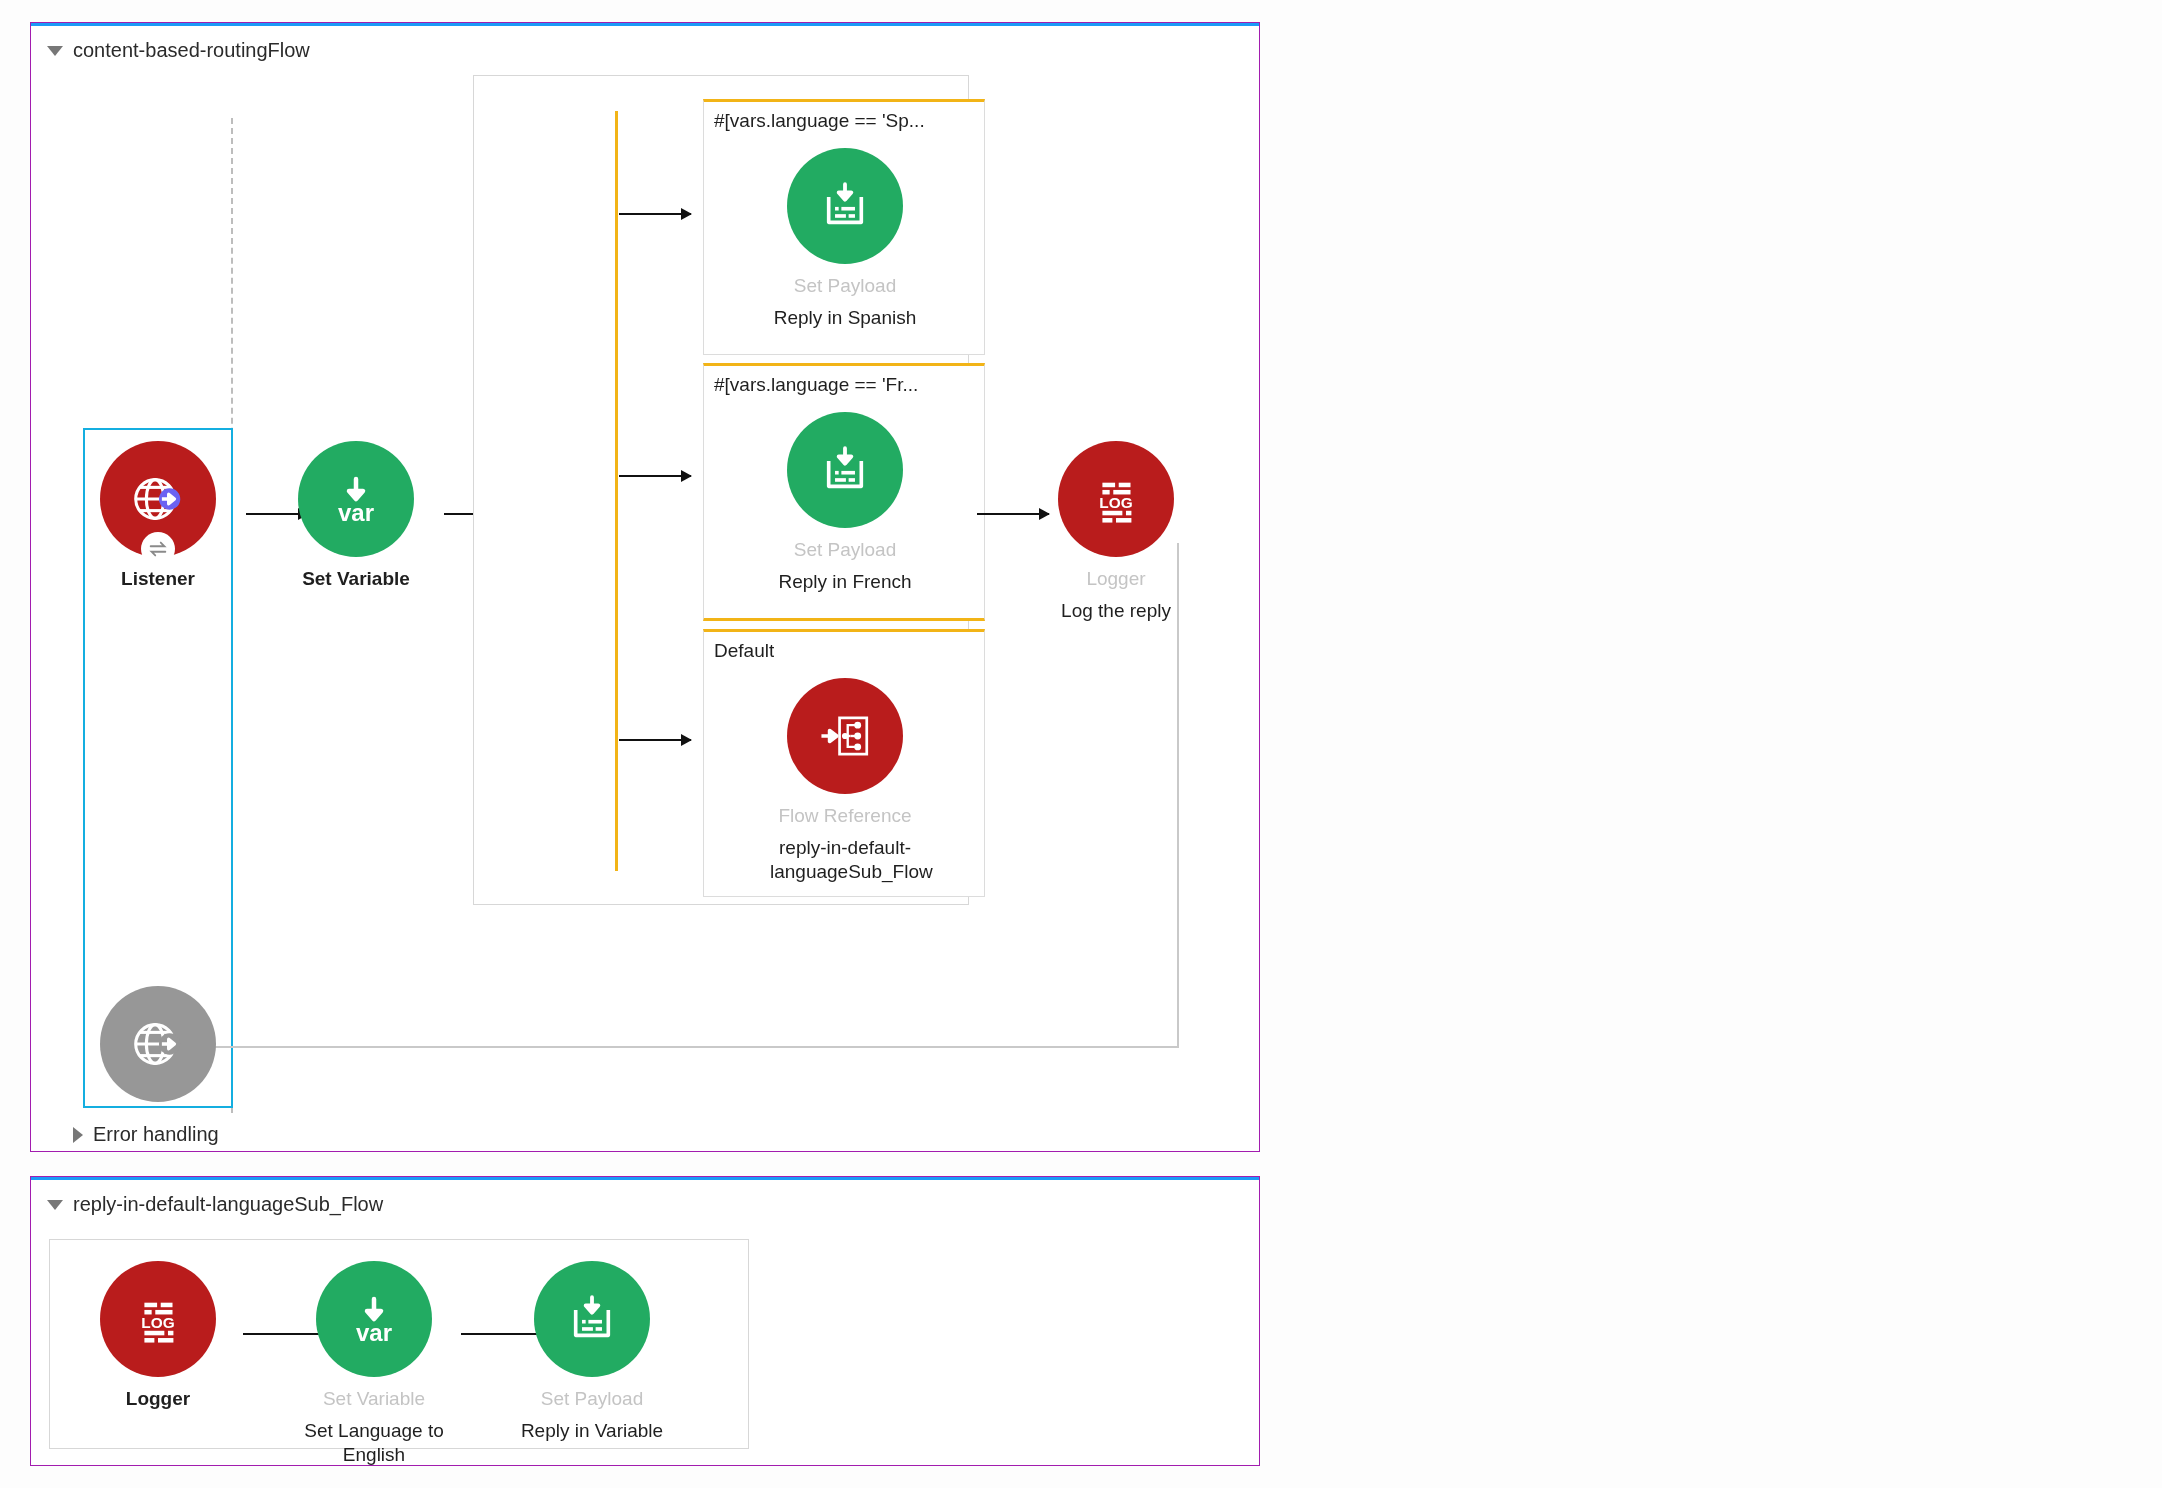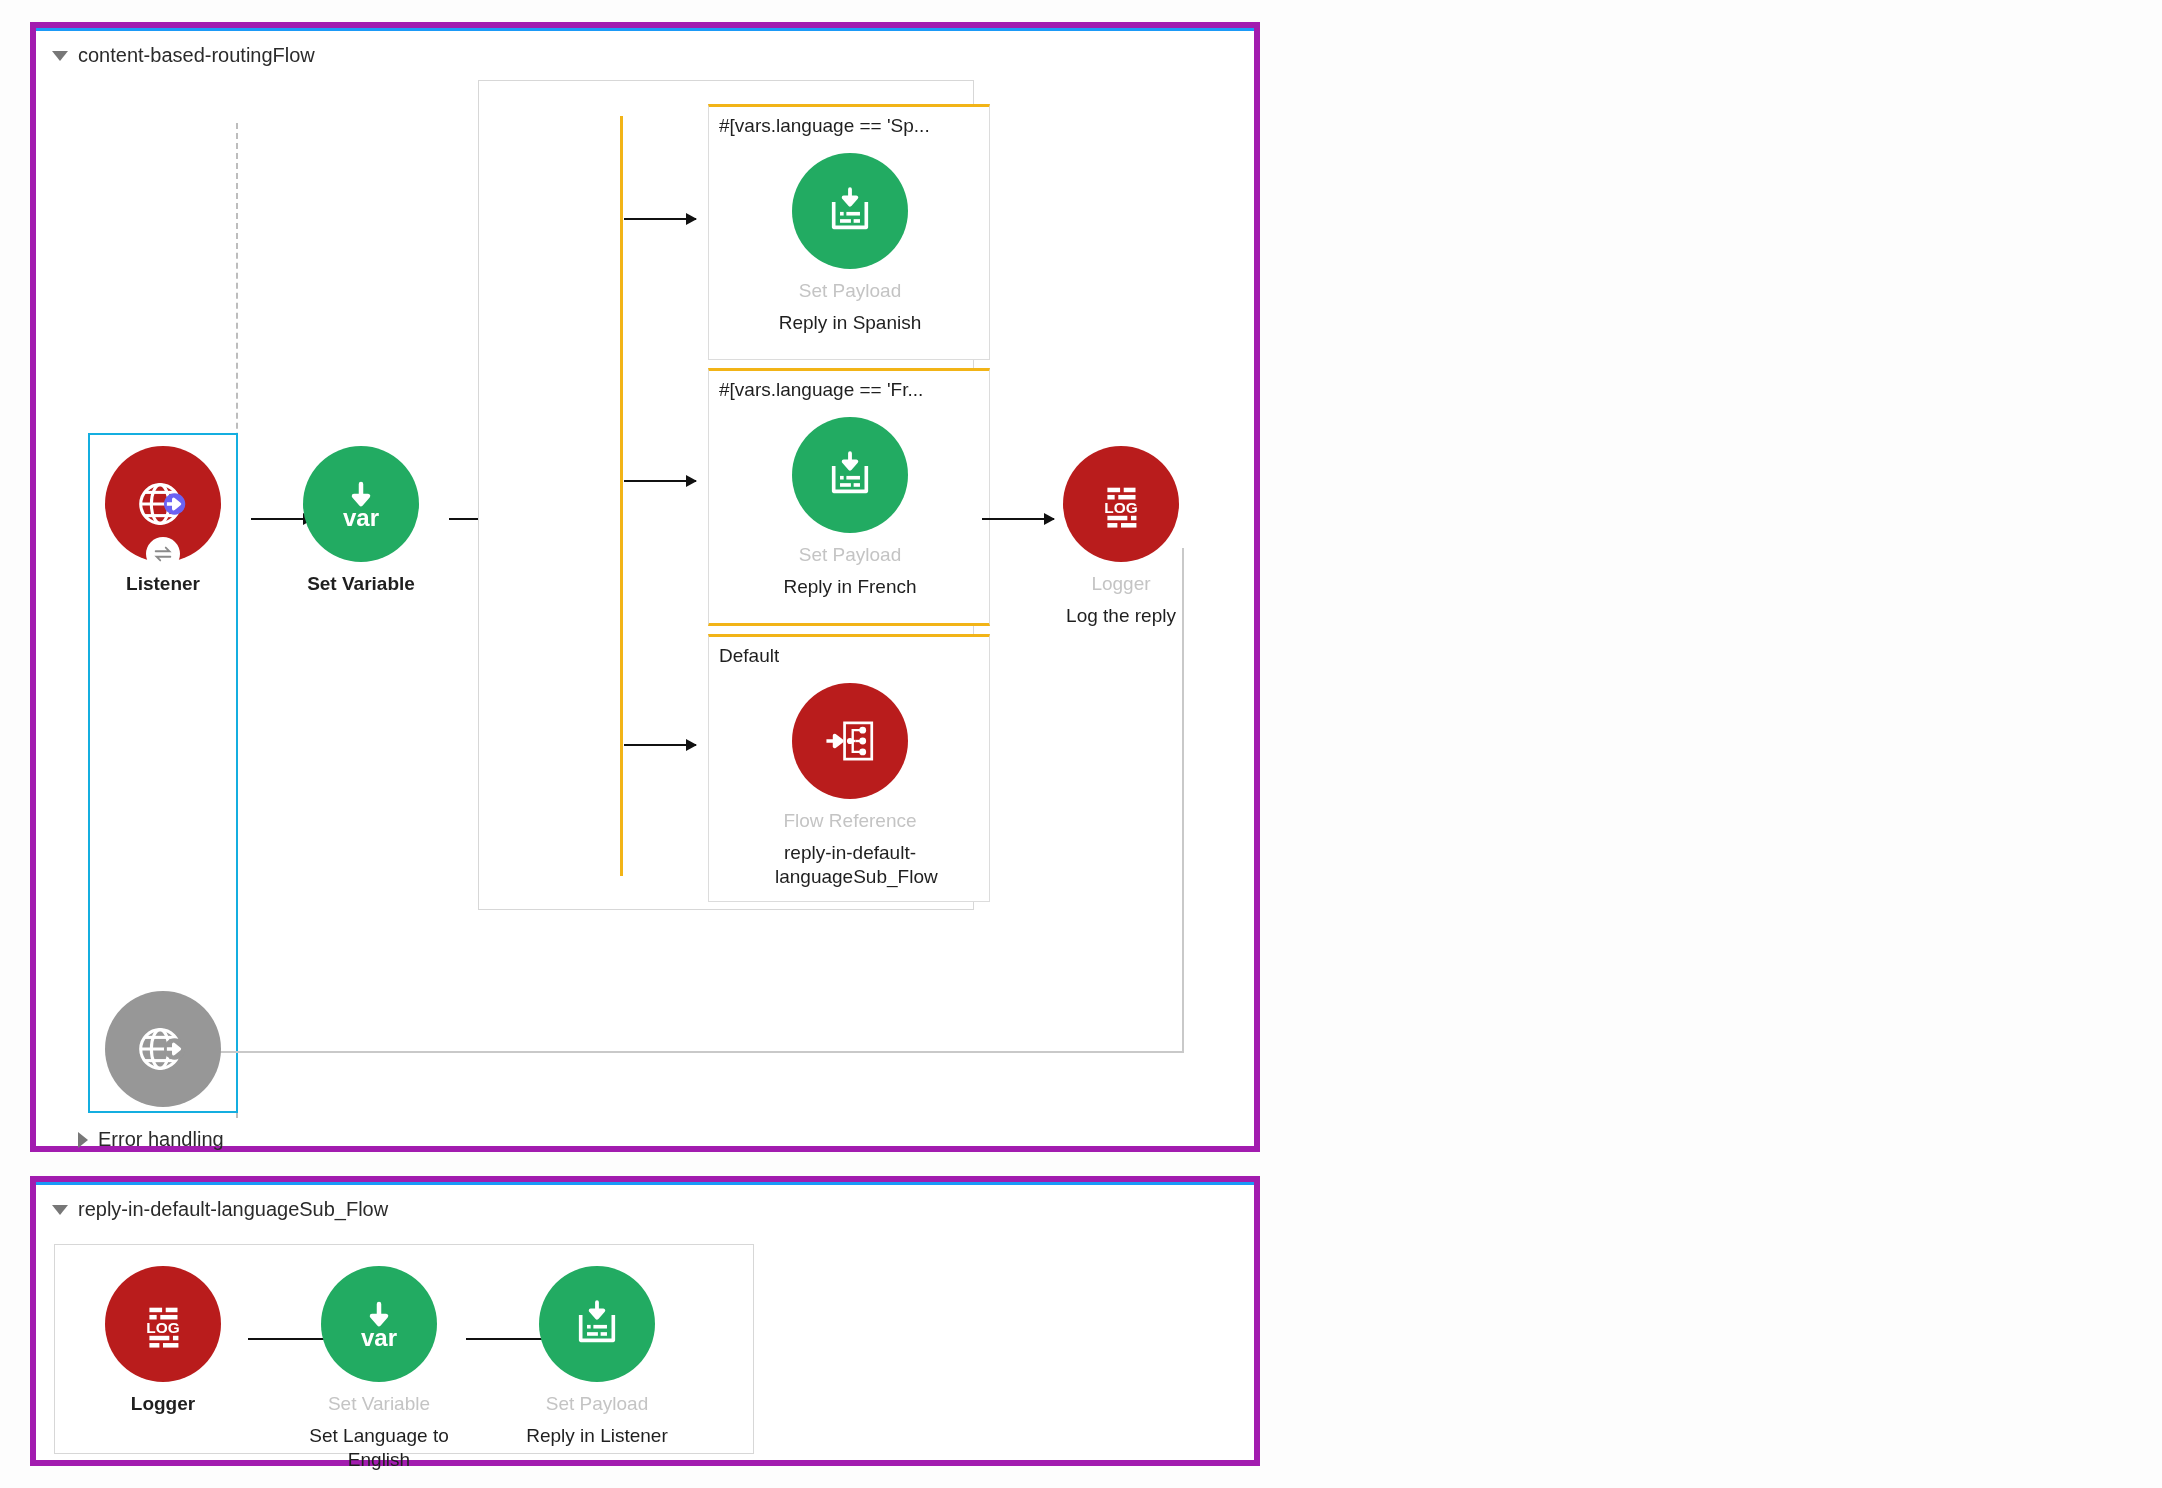--- a/index.html
+++ b/index.html
@@ -13,21 +13,21 @@
     width: 2162px;
     height: 1488px;
     background: #fdfdfd;
     overflow: hidden;
   }
 
   
   .flow-panel {
     position: absolute;
     background: #ffffff;
-    border: 6px solid #a21caf;
+    border: 1px solid #a21caf;
     box-sizing: border-box;
   }
   .flow-top-accent {
     position: absolute;
     left: 0; top: 0;
     height: 3px;
     width: 100%;
     background: #1b9af7;
   }
   .flow-header {
@@ -448,17 +448,17 @@
             <path d="M14 22 v28 h36 V22" stroke="#ffffff" stroke-width="4" fill="none" stroke-linejoin="round"></path>
             <path d="M32 8 v14 M25 17 l7 8 7 -8 z" stroke="#ffffff" stroke-width="4.2" fill="#ffffff" stroke-linejoin="round" stroke-linecap="round"></path>
             <rect x="21" y="33" width="4" height="4" fill="#ffffff"></rect>
             <rect x="28" y="33" width="15" height="4" fill="#ffffff"></rect>
             <rect x="21" y="41" width="12" height="4" fill="#ffffff"></rect>
             <rect x="36" y="41" width="7" height="4" fill="#ffffff"></rect>
           </svg>
         </span>
       </div>
       <div class="node-type">Set Payload</div>
-      <div class="node-label">Reply in Listener</div>
+      <div class="node-label">Reply in Variable</div>
     </div>
   </div>
 
 </div>
 
 </body></html>

